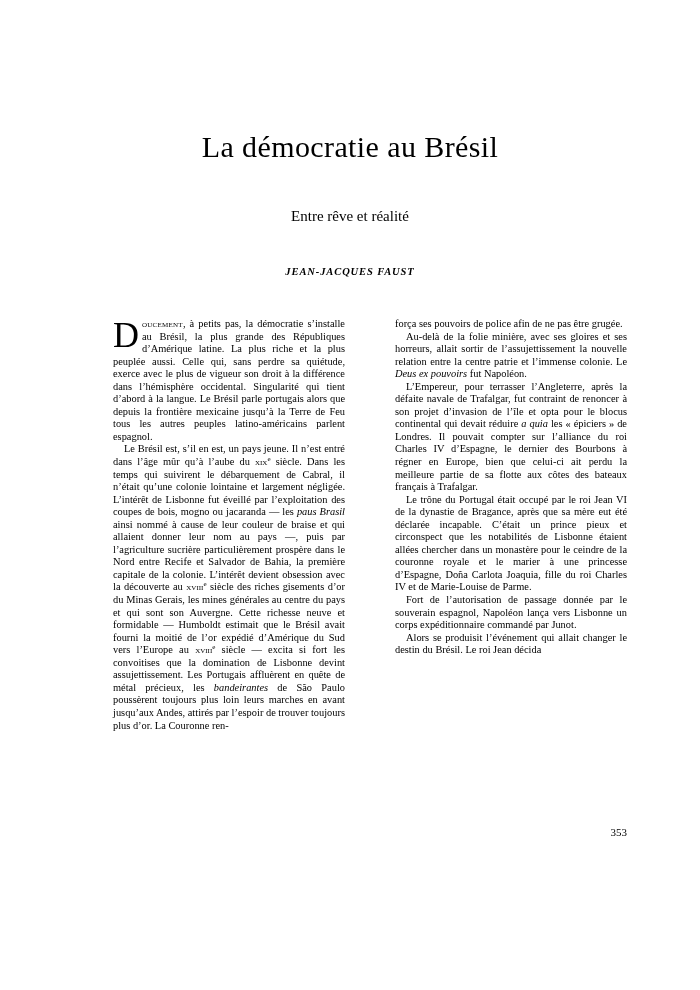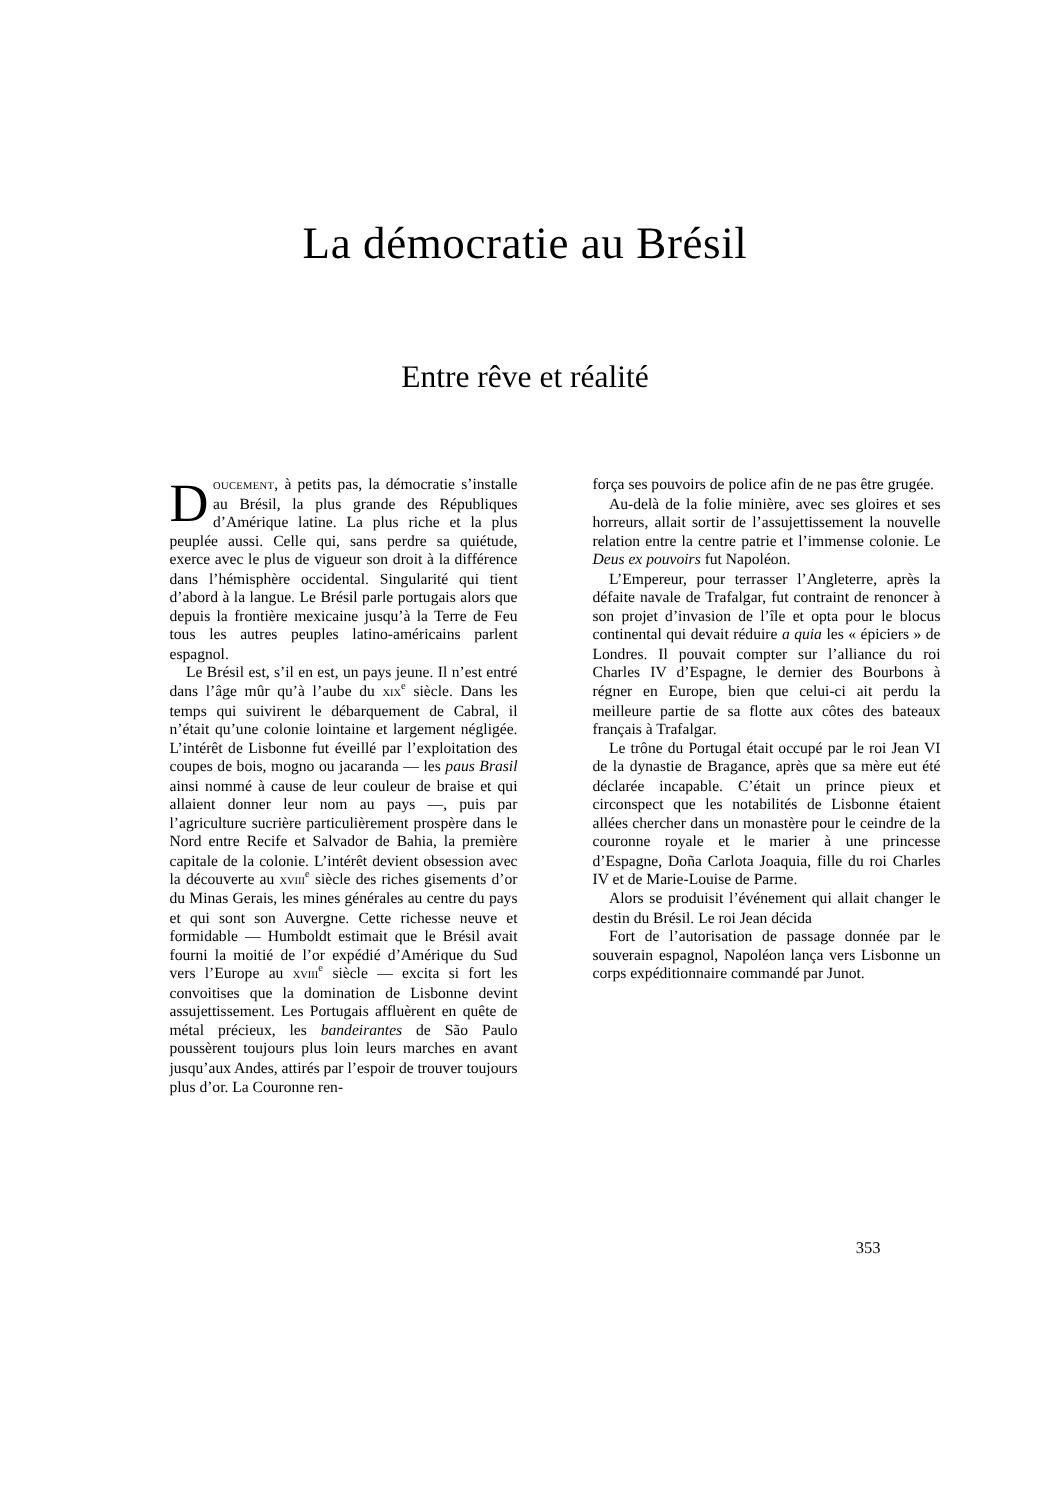--- a/index.html
+++ b/index.html
@@ -29,25 +29,25 @@
     position: absolute;
     left: 0;
     top: 130px;
     width: 700px;
     text-align: center;
   }
   .doc-title {
     font-size: 30px;
     font-weight: normal;
     letter-spacing: 0.4px;
-    margin: 16px;
+    margin: 0;
     line-height: 1.15;
   }
   .doc-subtitle {
-    font-size: 21px;
+    font-size: 15px;
     font-weight: normal;
     margin: 0;
     padding-top: 42px;
     line-height: 1.2;
   }
   .doc-author {
     font-size: 10.5px;
     font-style: italic;
     font-weight: bold;
     letter-spacing: 0.9px;
@@ -113,30 +113,32 @@
   }
 
   
   .folio {
     position: absolute;
     left: 0;
     top: 826px;
     width: 587px;
     text-align: right;
     font-size: 11px;
+    padding-left: 40px;
   }
 </style>
 </head>
 <body>
 
 <div class="page">
 
   <div class="title-block">
     <h1 class="doc-title">La démocratie au Brésil</h1>
     <h2 class="doc-subtitle">Entre rêve et réalité</h2>
+    <div class="doc-author">JEAN-JACQUES FAUST</div>
   </div>
 
   <div class="columns">
 
     <div class="col col-left">
 
       <p class="first"><span class="dropcap">D</span><span class="smallcaps">oucement</span><span>, à petits pas, la démocratie s’installe au Brésil, la plus grande des Républiques d’Amérique latine. La plus riche et la plus peuplée aussi. Celle qui, sans perdre sa quiétude, exerce avec le plus de vigueur son droit à la différence dans l’hémisphère occidental. Singularité qui tient d’abord à la langue. Le Brésil parle portugais alors que depuis la frontière mexicaine jusqu’à la Terre de Feu tous les autres peuples latino-américains parlent espagnol.</span></p>
 
       <p><span>Le Brésil est, s’il en est, un pays jeune. Il n’est entré dans l’âge mûr qu’à l’aube du </span><span class="sc-num">xix</span><sup>e</sup><span> siècle. Dans les temps qui suivirent le débarquement de Cabral, il n’était qu’une colonie lointaine et largement négligée. L’intérêt de Lisbonne fut éveillé par l’exploitation des coupes de bois, mogno ou jacaranda — les </span><span class="ital">paus Brasil</span><span> ainsi nommé à cause de leur couleur de braise et qui allaient donner leur nom au pays —, puis par l’agriculture sucrière particulièrement prospère dans le Nord entre Recife et Salvador de Bahia, la première capitale de la colonie. L’intérêt devient obsession avec la découverte au </span><span class="sc-num">xviii</span><sup>e</sup><span> siècle des riches gisements d’or du Minas Gerais, les mines générales au centre du pays et qui sont son Auvergne. Cette richesse neuve et formidable — Humboldt estimait que le Brésil avait fourni la moitié de l’or expédié d’Amérique du Sud vers l’Europe au </span><span class="sc-num">xviii</span><sup>e</sup><span> siècle — excita si fort les convoitises que la domination de Lisbonne devint assujettissement. Les Portugais affluèrent en quête de métal précieux, les </span><span class="ital">bandeirantes</span><span> de São Paulo poussèrent toujours plus loin leurs marches en avant jusqu’aux Andes, attirés par l’espoir de trouver toujours plus d’or. La Couronne ren-</span></p>
 
@@ -146,23 +148,23 @@
 
       <p class="first">força ses pouvoirs de police afin de ne pas être grugée.</p>
 
       <p><span>Au-delà de la folie minière, avec ses gloires et ses horreurs, allait sortir de l’assujettissement la nouvelle relation entre la centre patrie et l’immense colonie. Le </span><span class="ital">Deus ex pouvoirs</span><span> fut Napoléon.</span></p>
 
       <p><span>L’Empereur, pour terrasser l’Angleterre, après la défaite navale de Trafalgar, fut contraint de renoncer à son projet d’invasion de l’île et opta pour le blocus continental qui devait réduire </span><span class="ital">a quia</span><span> les « épiciers » de Londres. Il pouvait compter sur l’alliance du roi Charles IV d’Espagne, le dernier des Bourbons à régner en Europe, bien que celui-ci ait perdu la meilleure partie de sa flotte aux côtes des bateaux français à Trafalgar.</span></p>
 
 
       <p>Le trône du Portugal était occupé par le roi Jean VI de la dynastie de Bragance, après que sa mère eut été déclarée incapable. C’était un prince pieux et circonspect que les notabilités de Lisbonne étaient allées chercher dans un monastère pour le ceindre de la couronne royale et le marier à une princesse d’Espagne, Doña Carlota Joaquia, fille du roi Charles IV et de Marie-Louise de Parme.</p>
 
+      <p>Fort de l’autorisation de passage donnée par le souverain espagnol, Napoléon lança vers Lisbonne un corps expéditionnaire commandé par Junot.</p>
+
       <p>Alors se produisit l’événement qui allait changer le destin du Brésil. Le roi Jean décida</p>
-
-      <p>Fort de l’autorisation de passage donnée par le souverain espagnol, Napoléon lança vers Lisbonne un corps expéditionnaire commandé par Junot.</p>
 
     </div>
 
   </div>
 
   <div class="folio">353</div>
 
 </div>
 
 </body></html>

